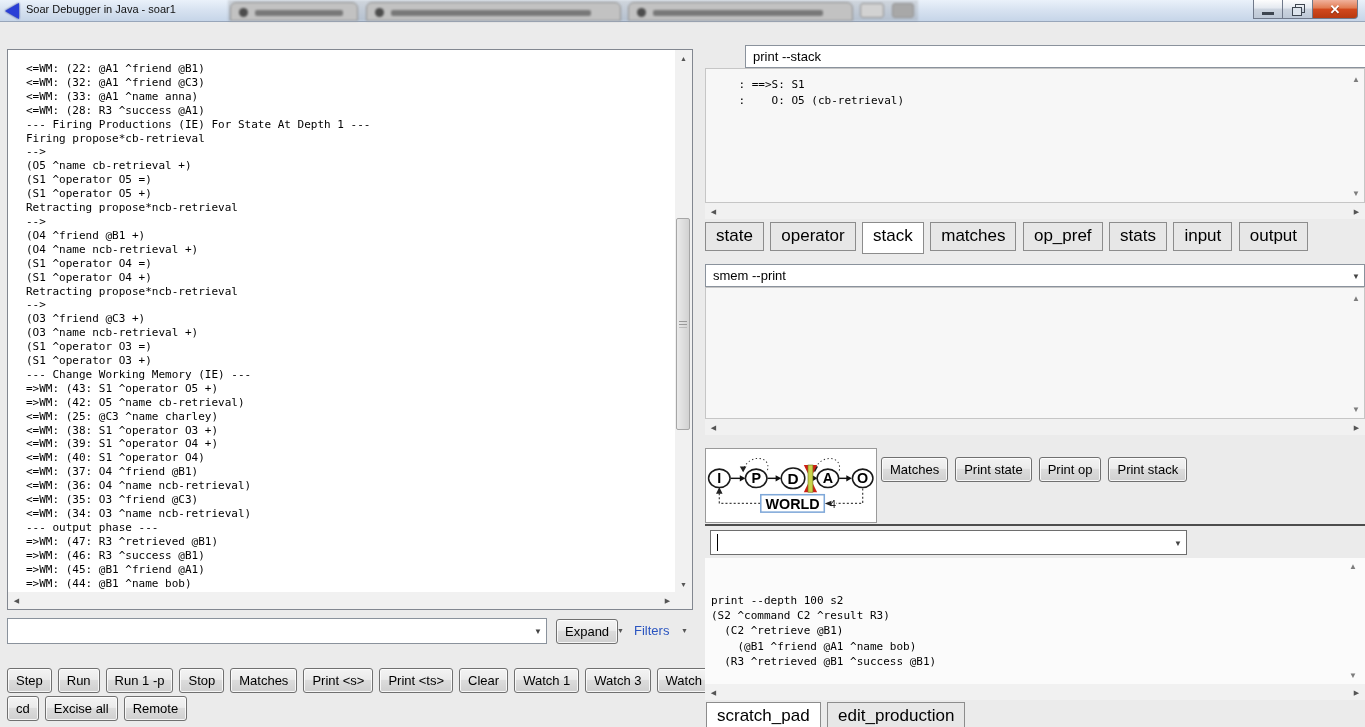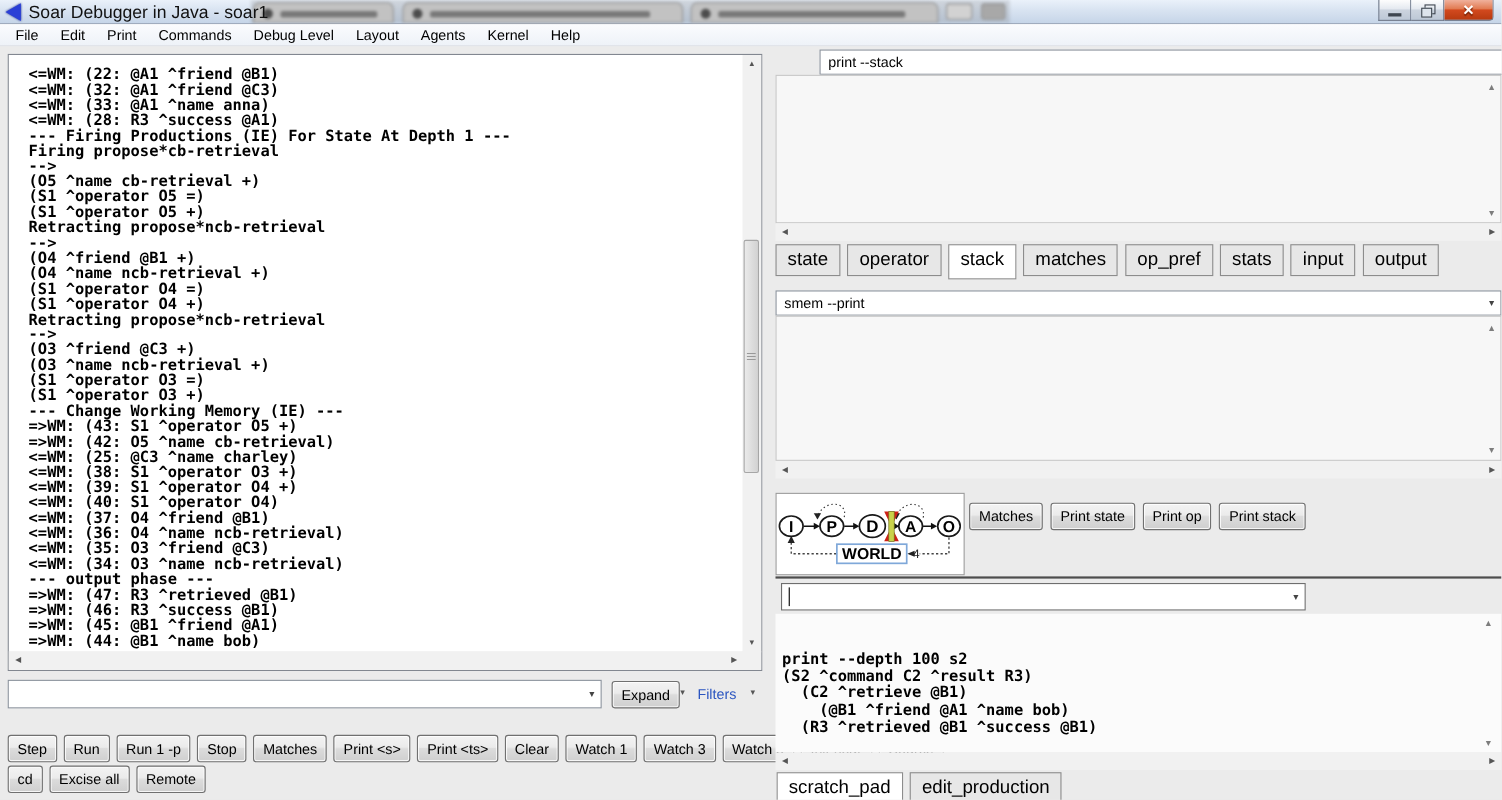--- a/index.html
+++ b/index.html
@@ -7,21 +7,21 @@
   body { font-family:"Liberation Sans", sans-serif; background:#ebebeb; overflow:hidden; }
   #screen { position:relative; width:1365px; height:727px; background:#ebebeb; }
 
   
   .titlebar { position:absolute; left:0; top:0; width:1365px; height:22px;
     background:linear-gradient(to bottom,#eaf1fa 0%,#d8e3f1 45%,#c6d5e8 100%);
     border-bottom:1px solid #98a6ba; }
   .app-icon { position:absolute; left:5px; top:3px; width:0; height:0;
     border-top:8px solid transparent; border-bottom:8px solid transparent;
     border-right:14px solid #2a3fd6; filter:drop-shadow(0 0 1px #102288); }
-  .title-text { position:absolute; left:26px; top:3px; font-size:16px; color:#111; }
+  .title-text { position:absolute; left:26px; top:3px; font-size:11px; color:#111; }
   .bg-tabs { position:absolute; left:228px; top:0; width:690px; height:21px;
     background:rgba(120,120,120,0.22); filter:blur(1.3px); }
   .bg-tab { position:absolute; top:2px; height:19px; background:#c2c2c2;
     border-radius:6px 6px 0 0; border:1px solid #8f8f8f; }
   .bg-tab .dot { position:absolute; left:8px; top:5px; width:9px; height:9px; border-radius:50%; background:#4c4c4c; }
   .bg-tab .bar { position:absolute; left:24px; top:7px; height:6px; background:#787878; border-radius:2px; }
   .bg-newtab { position:absolute; top:3px; height:15px; background:#d2d2d2; border:1px solid #909090; border-radius:3px; }
   .win-controls { position:absolute; right:7px; top:0; height:19px; display:flex; }
   .win-btn { width:30px; height:19px; border:1px solid #70798a; border-top:none;
     background:linear-gradient(to bottom,#fdfdfd,#e4e9f0 45%,#ccd4df 50%,#bdc8d6);
@@ -35,21 +35,21 @@
   .glyph-restore:after { content:""; position:absolute; left:0; top:3px; width:8px; height:7px; border:1.5px solid #3e4650; background:#dde4ec; }
   .glyph-close { color:#fff; font-size:13px; font-weight:bold; text-shadow:0 1px 1px #7c2508; line-height:17px; }
 
   
   .menubar { position:absolute; left:0; top:22px; width:1365px; height:20px;
     background:linear-gradient(to bottom,#fbfcfe,#eef2f8); border-bottom:1px solid #e0e4ea;
     display:flex; align-items:center; padding-left:4px; }
   .menu-item { font-size:13px; color:#000; padding:2px 10px; }
 
   
-  .mono { font-family:"DejaVu Sans Mono", monospace; font-size:14px; color:#000; white-space:pre;font-weight:bold; }
+  .mono { font-family:"DejaVu Sans Mono", monospace; font-size:11px; color:#000; white-space:pre; }
   .btn { display:inline-block; border:1px solid #707070; border-radius:3px;
     background:linear-gradient(to bottom,#f3f3f3 0%,#ebebeb 45%,#dcdcdc 50%,#cfcfcf 100%);
     box-shadow:inset 0 0 0 1px rgba(255,255,255,.8);
     font-size:13px; color:#000; padding:4px 8px; white-space:nowrap; }
   .combo { position:absolute; background:#fff; border:1px solid #8a929c; }
   .combo .combo-text { position:absolute; left:7px; top:3px; font-size:13px; color:#000; }
   .combo .combo-arrow { position:absolute; right:4px; top:50%; transform:translateY(-50%);
     font-size:8px; color:#444; }
   .tab { display:inline-block; border:1px solid #8c8c8c; background:#e7e7e7;
     font-size:17px; padding:3px 10px 4px; margin-right:2px; position:relative; }
@@ -136,31 +136,20 @@
         </div>
       <div class="win-btn">
           <div class="glyph-restore"></div>
         </div>
       <div class="win-btn close">
           <span class="glyph-close">✕</span>
         </div>
     </div>
   </div>
 
-  <div class="menubar">
-    <span class="menu-item">File</span>
-    <span class="menu-item">Edit</span>
-    <span class="menu-item">Print</span>
-    <span class="menu-item">Commands</span>
-    <span class="menu-item">Debug Level</span>
-    <span class="menu-item">Layout</span>
-    <span class="menu-item">Agents</span>
-    <span class="menu-item">Kernel</span>
-    <span class="menu-item">Help</span>
-  </div>
 
   <div class="trace-panel">
     <pre class="mono trace-pre">&lt;=WM: (22: @A1 ^friend @B1)
 &lt;=WM: (32: @A1 ^friend @C3)
 &lt;=WM: (33: @A1 ^name anna)
 &lt;=WM: (28: R3 ^success @A1)
 --- Firing Productions (IE) For State At Depth 1 ---
 Firing propose*cb-retrieval
 --&gt;
 (O5 ^name cb-retrieval +)
@@ -236,20 +225,22 @@
     <span class="btn">cd</span>
     <span class="btn">Excise all</span>
     <span class="btn">Remote</span>
   </div>
 
   <div class="combo p1-combo">
     <span class="combo-text">print --stack</span>
     <span class="combo-arrow">▼</span>
   </div>
   <div class="panel-content p1-content">
+    <pre class="mono stack-pre">    : ==&gt;S: S1
+    :    O: O5 (cb-retrieval)</pre>
     <span class="slim-arrow" style="right:4px;top:6px;">▲</span>
     <span class="slim-arrow" style="right:4px;bottom:4px;">▼</span>
   </div>
   <div class="sb p1-hscroll">
     <div class="sb-arrow" style="left:0;">◀</div>
     <div class="sb-arrow" style="right:0;">▶</div>
   </div>
   <div class="p1-tabs">
     <span class="tab">state</span>
     <span class="tab">operator</span>

